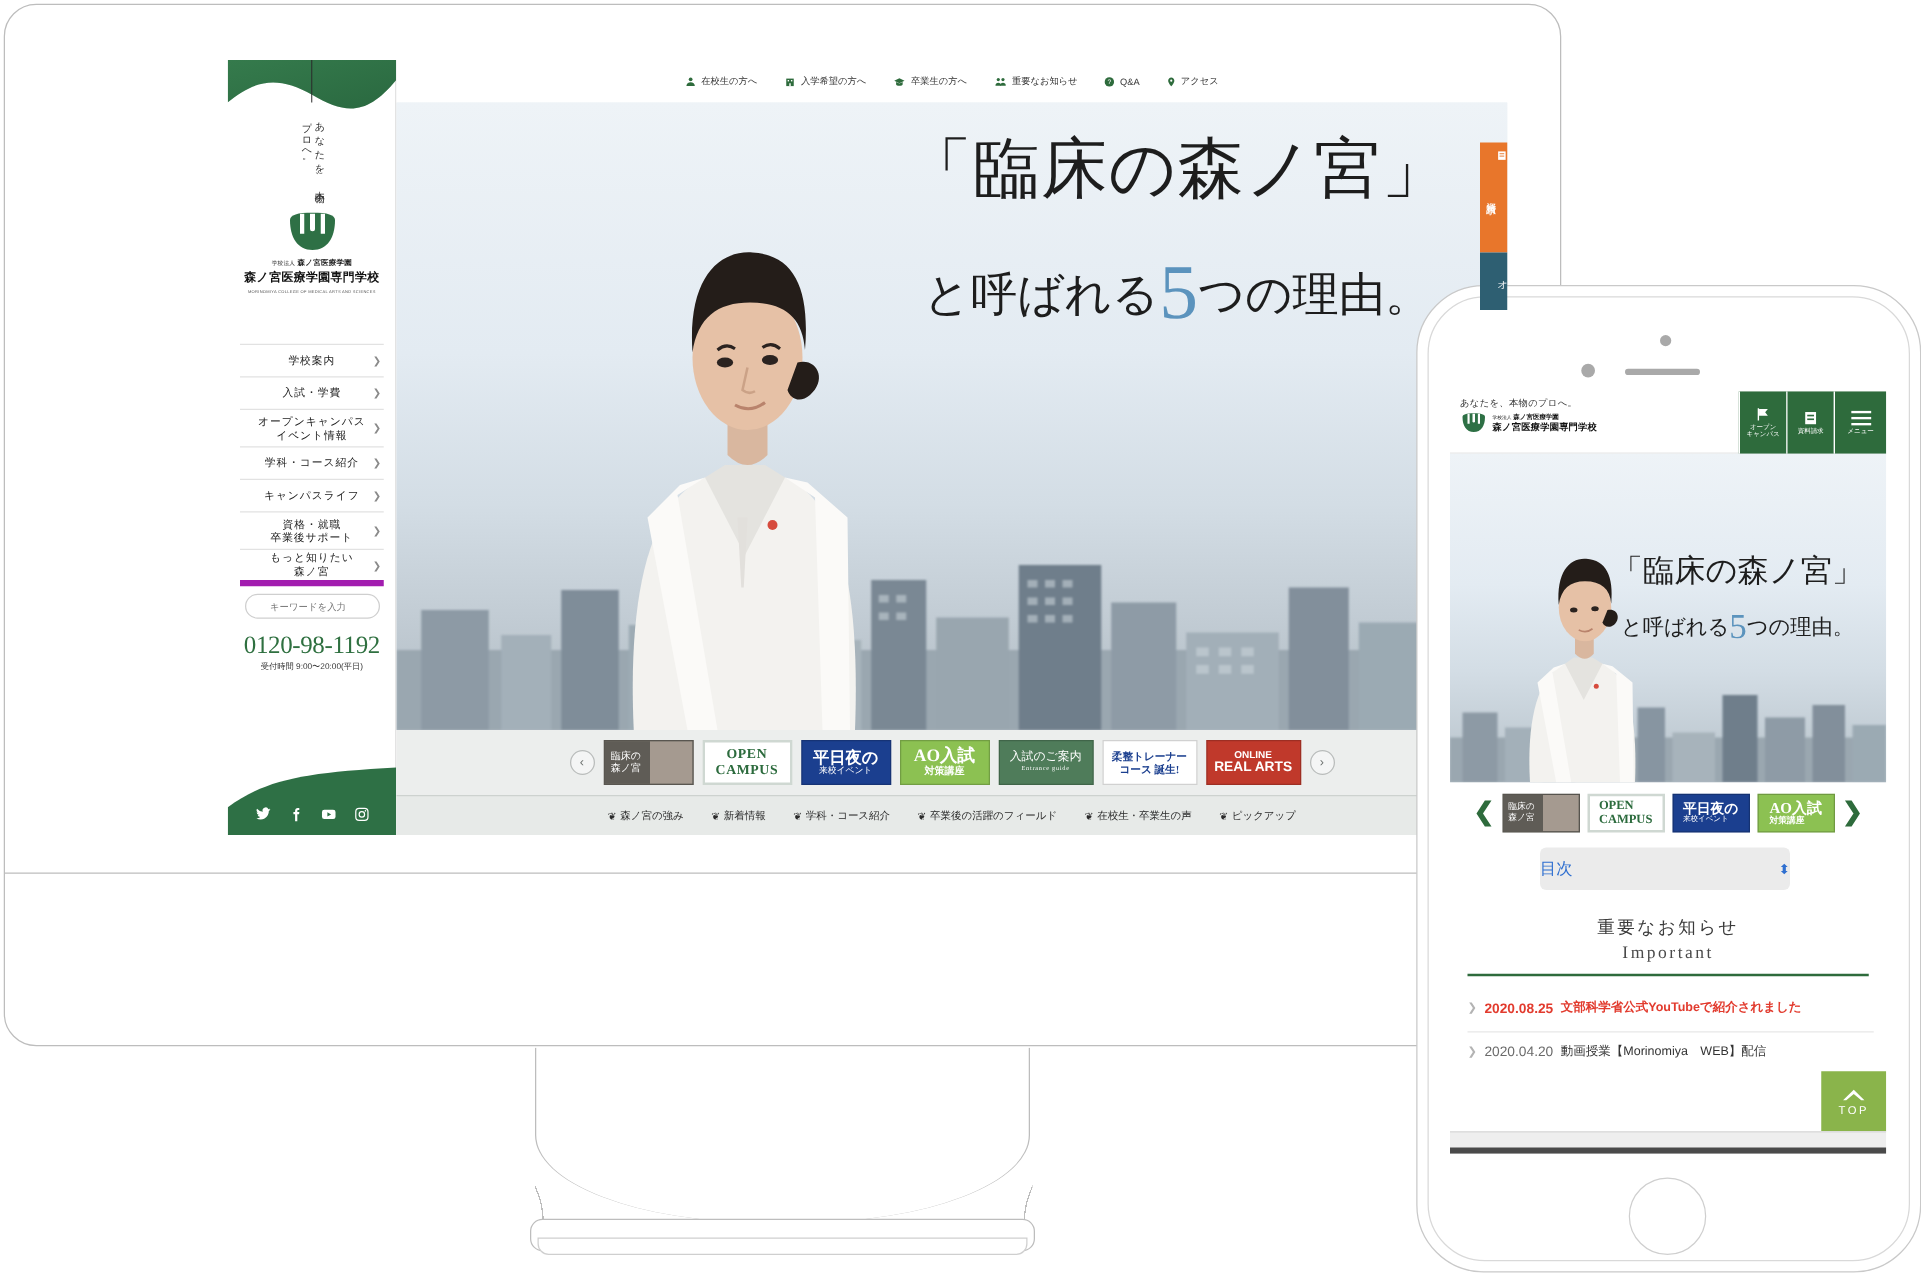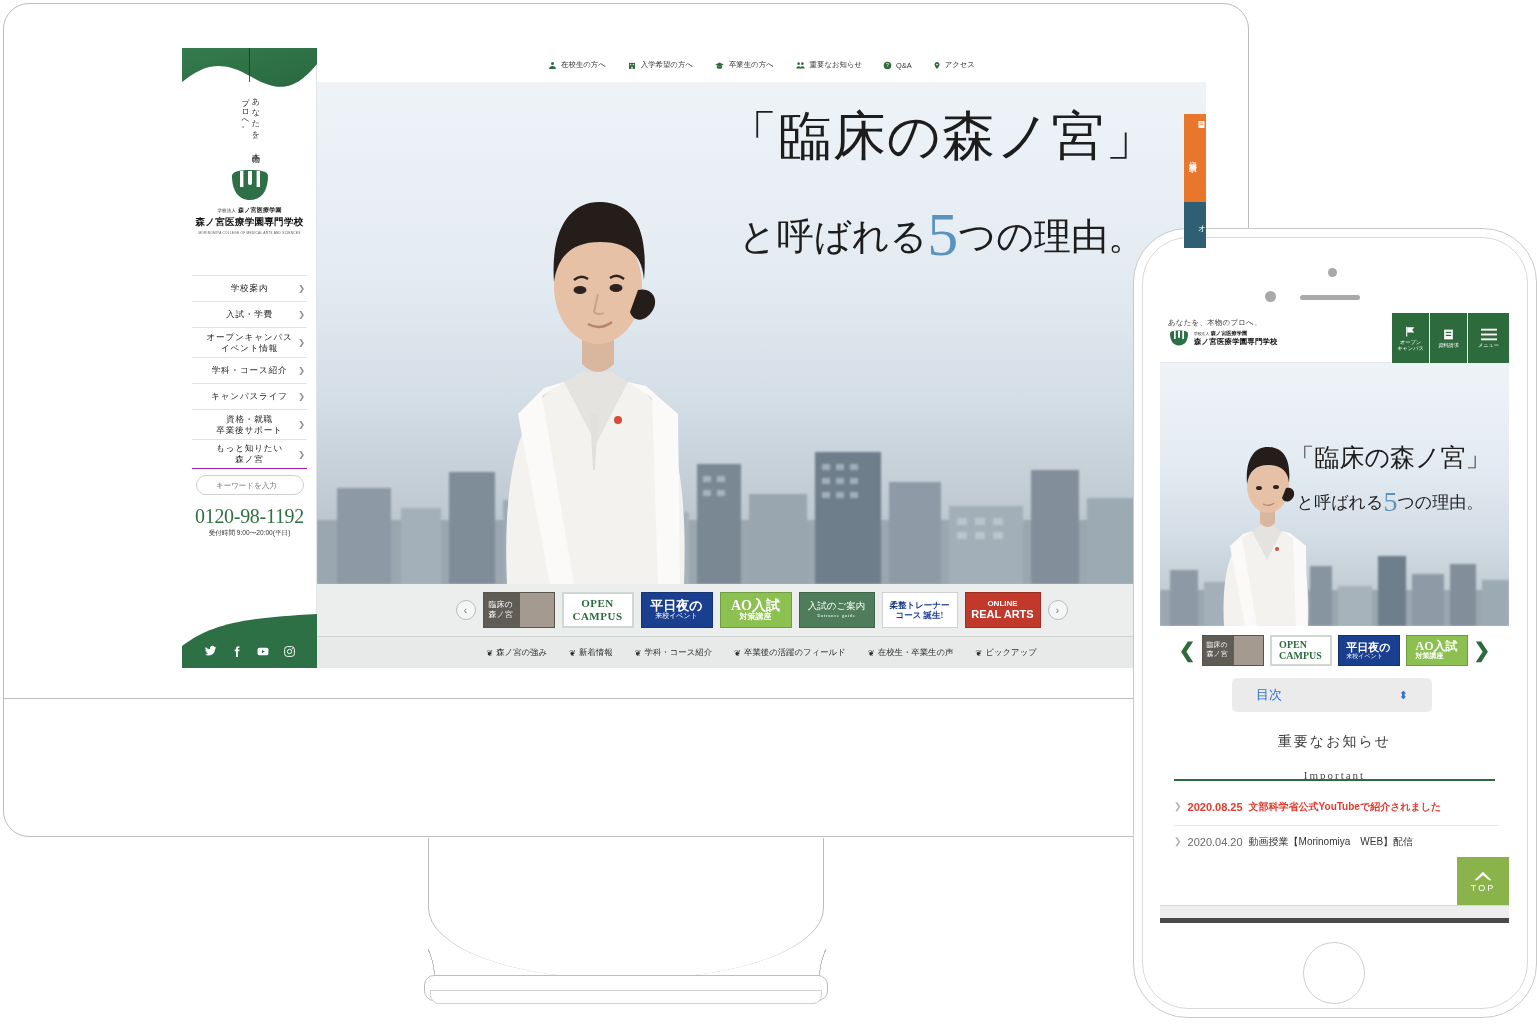--- a/index.html
+++ b/index.html
@@ -66,21 +66,21 @@
   .ds-logo .l1 .small{ font-size:4.5px; font-weight:normal; }
   .ds-logo .l2{ font-size:9.5px; font-weight:bold; color:#111; letter-spacing:.3px; margin-top:1px;}
   .ds-logo .l3{ font-size:3.2px; color:#555; letter-spacing:.25px; margin-top:2px; }
 
   .ds-nav{ position:absolute; top:227px; left:10px; width:115px; }
   .ds-nav .item{
     border-top:1px solid #e2e2e2; height:26px; display:flex; align-items:center;
     justify-content:center; position:relative; cursor:pointer;
   }
   .ds-nav .item.two{ height:30px; }
-  .ds-nav .item:last-child{ border-bottom:1px solid #a21caf; }
+  .ds-nav .item:last-child{ border-bottom:5px solid #a21caf; }
   .ds-nav .label{
     font-family:"Liberation Serif", serif; font-size:8.6px; color:#222;
     line-height:1.25; text-align:center; letter-spacing:.8px;
   }
   .ds-nav .chev{ position:absolute; right:2px; font-size:8px; color:#8a8a8a; }
 
   .ds-search{
     position:absolute; top:427px; left:14px; width:108px; height:20px;
     border:1px solid #cfcfcf; border-radius:10px; display:flex; align-items:center;
     padding:0 19px; background:#fff;
@@ -183,27 +183,27 @@
   .mb-l2{ font-family:"Liberation Serif", serif; font-size:17px; color:#1d1d1d; line-height:1; margin-top:18px; }
   .mb-l2 .five{ font-size:28px; color:#5b93bd; vertical-align:-3px; }
 
   .mb-carousel{ position:absolute; top:313px; left:0; width:349px; height:48px; background:#fff;
                 display:flex; align-items:center; justify-content:center; gap:6px; }
   .mb-arrow{ font-size:20px; color:#2e6b3c; font-weight:bold; cursor:pointer; line-height:1; }
   .mb-bnr{ width:62px; height:31px; border:1px solid rgba(0,0,0,.2); display:flex; align-items:center;
            justify-content:center; overflow:hidden; position:relative; cursor:pointer; }
 
   .mb-select{ position:absolute; top:365px; left:72px; width:200px; height:34px; background:#ebebeb;
-              border-radius:5px; display:flex; align-items:center; padding:0 24px; cursor:pointer; }
+              border-radius:5px; display:flex; align-items:center; padding:0 0; cursor:pointer; }
   .mb-select .v{ font-size:13px; color:#2f6fd0; flex:1; }
   .mb-select .ar{ color:#2f6fd0; font-size:11px; }
 
   .mb-imp{ position:absolute; top:420px; left:0; width:349px; text-align:center; }
   .mb-imp .jp{ font-family:"Liberation Serif", serif; font-size:14px; color:#3a3a3a; letter-spacing:2px; }
-  .mb-imp .en{ font-family:"Liberation Serif", serif; font-size:11px; color:#4a4a4a; letter-spacing:2px; margin-top:18px; }
+  .mb-imp .en{ font-family:"Liberation Serif", serif; font-size:14px; color:#4a4a4a; letter-spacing:2px; margin-top:4px; }
   .mb-rule{ position:absolute; top:466px; left:14px; width:321px; height:2px; background:#2e6b3c; }
 
   .mb-news{ position:absolute; top:478px; left:14px; width:325px; }
   .mb-news .n{ display:flex; gap:6px; padding:9px 0; align-items:flex-start; cursor:pointer; }
   .mb-news .n + .n{ border-top:1px solid #e8e8e8; }
   .mb-news .ar{ font-size:9px; color:#b3b3b3; line-height:1.45; }
   .mb-news .dt{ font-size:11px; font-weight:bold; white-space:nowrap; line-height:1.45; }
   .mb-news .tx{ font-size:10px; line-height:1.45; }
   .mb-news .n.hot .dt, .mb-news .n.hot .tx{ color:#e23b2e; font-weight:bold; }
   .mb-news .n.reg .dt{ color:#6a6a6a; font-weight:normal; }

